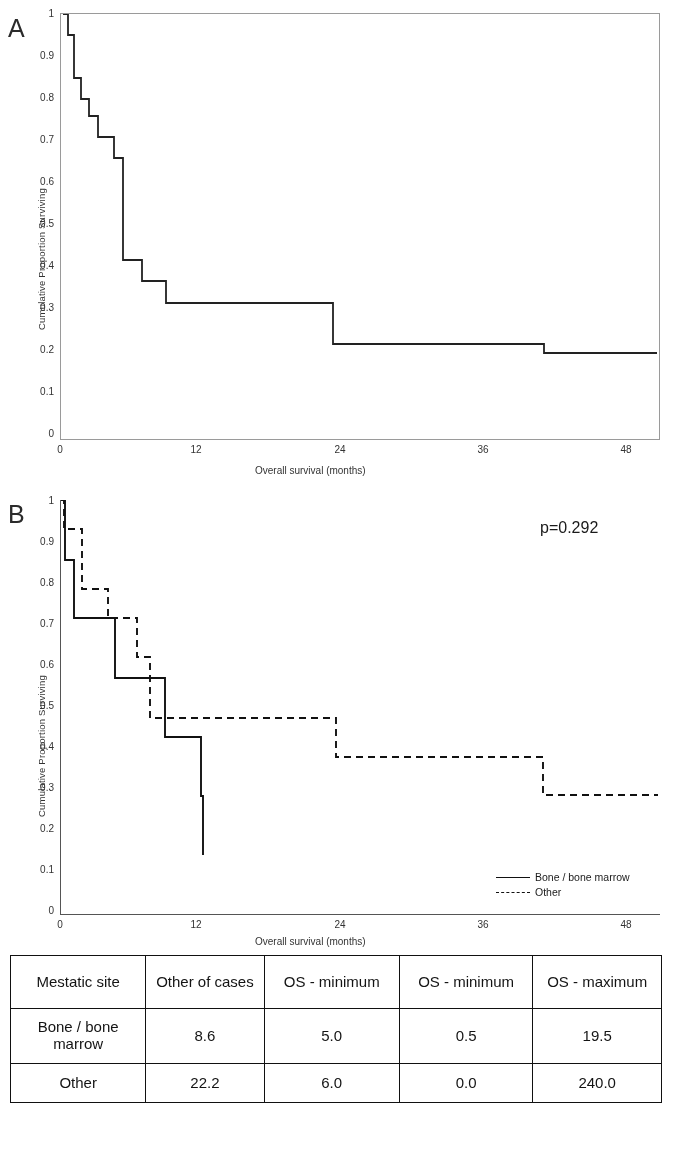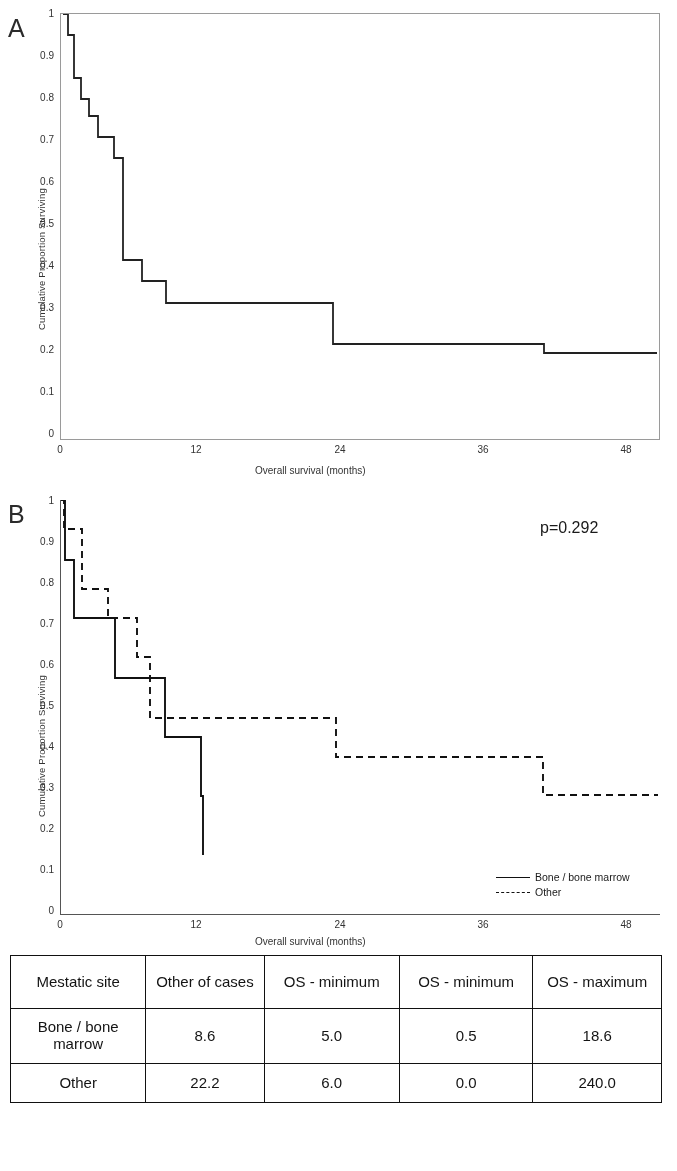--- a/index.html
+++ b/index.html
@@ -227,21 +227,21 @@
       <td class="col4">OS - minimum</td>
       <td class="col5">OS - maximum</td>
     </tr>
   </thead>
   <tbody>
     <tr class="tall">
       <td>Bone / bone marrow</td>
       <td>8.6</td>
       <td>5.0</td>
       <td>0.5</td>
-      <td>18.6</td>
+      <td>19.5</td>
     </tr>
     <tr>
       <td>Other</td>
       <td>22.2</td>
       <td>6.0</td>
       <td>0.0</td>
       <td>240.0</td>
     </tr>
   </tbody>
 </table>

